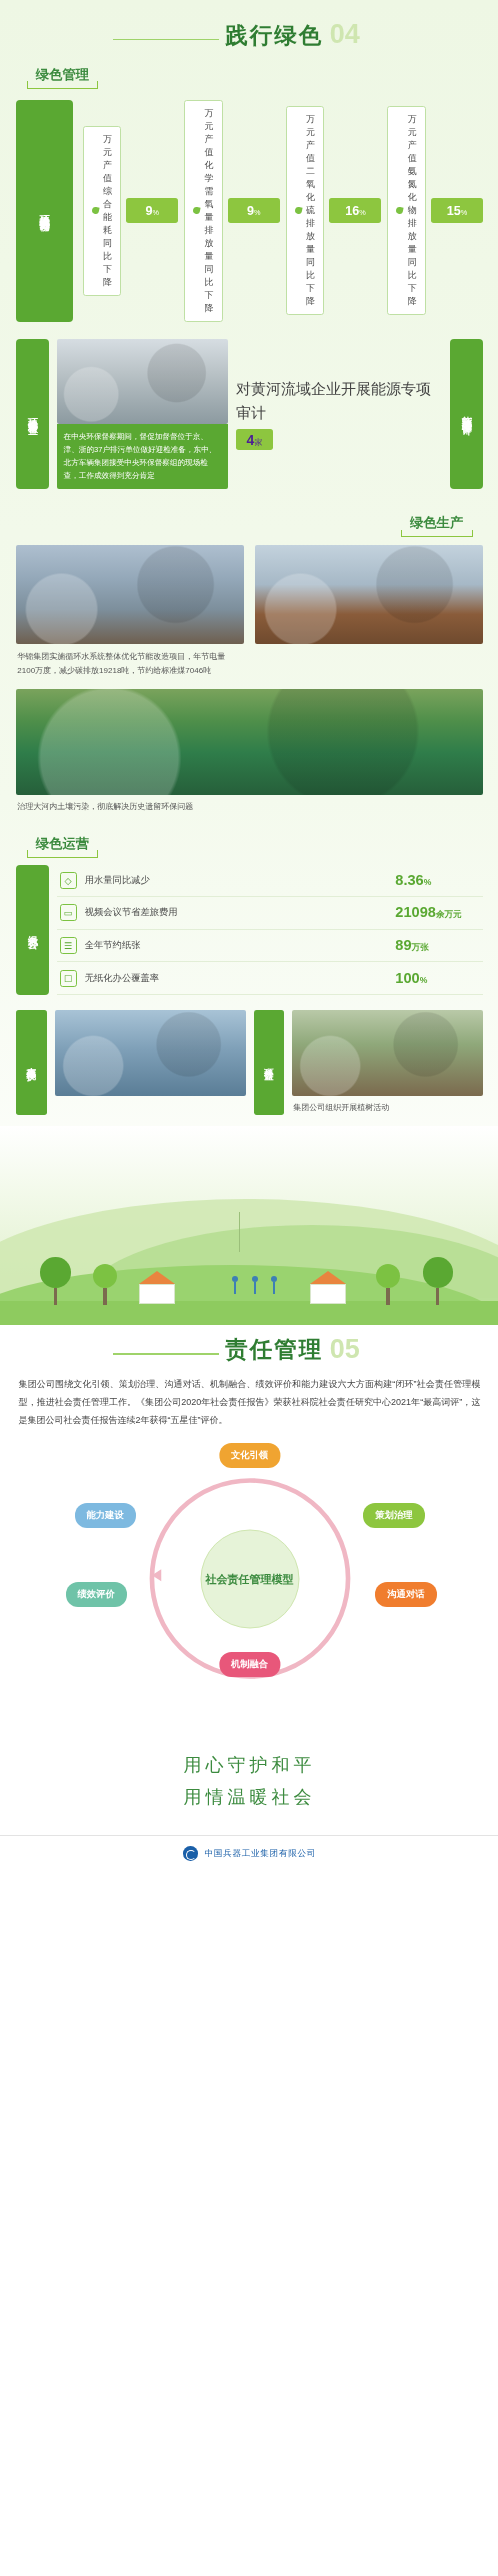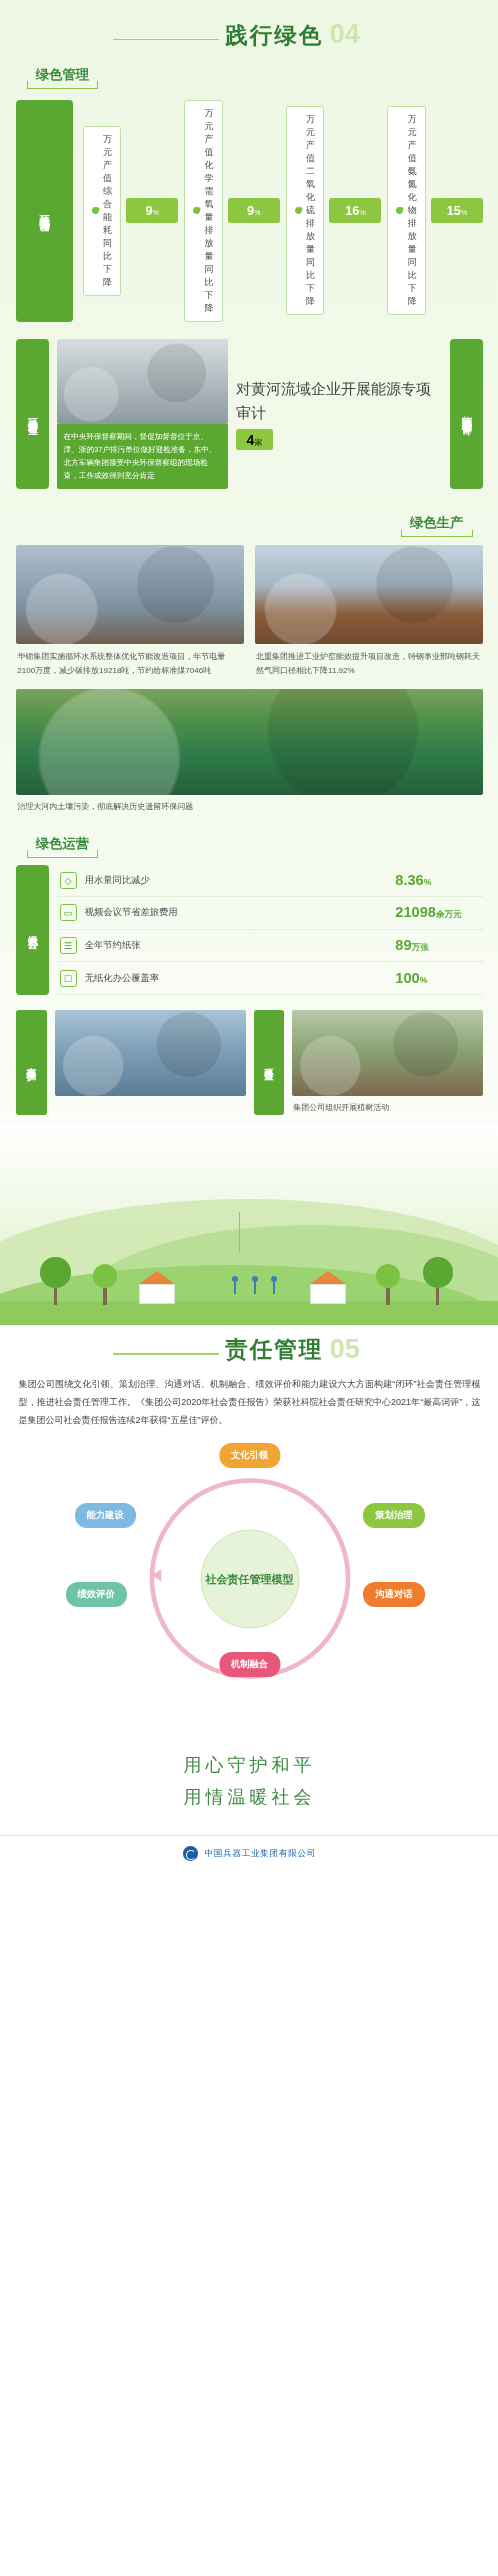--- a/index.html
+++ b/index.html
@@ -142,21 +142,21 @@
     font-size: 7.6px;
     line-height: 1.75;
     padding: 6px 6.6px;
     border-radius: 0 0 2px 2px;
   }
   .audit-mid { flex: 1; display: flex; flex-direction: column; gap: 9.3px; justify-content: center; }
   .audit-item .t { font-size: 15px; color: #444; line-height: 1.6; }
   .audit-num {
     display: inline-block;
     background: #8dc63f;
-    color: #000000;
+    color: #4c1d95;
     font-size: 14px;
     font-weight: bold;
     padding: 2.7px 10.6px;
     border-radius: 2.7px;
     margin-top: 4px;
     text-align: center;
   }
   .audit-num .u { font-size: 8px; font-weight: normal; }
 
   
@@ -303,21 +303,21 @@
     position: absolute;
     color: #fff;
     font-size: 9.3px;
     font-weight: bold;
     padding: 6px 12px;
     border-radius: 12px;
     white-space: nowrap;
   }
   .p1 { background: #f0a431; left: 50%; transform: translateX(-50%); top: 4px; }
   .p2 { background: #8dc63f; right: 37px; top: 64px; }
-  .p3 { background: #f07d2e; right: 37px; top: 143px; }
+  .p3 { background: #f07d2e; right: 25px; top: 143px; }
   .p4 { background: #e8577a; left: 50%; transform: translateX(-50%); bottom: 41px; }
   .p5 { background: #6fc3a8; left: 28px; top: 143px; }
   .p6 { background: #7db9e0; left: 37px; top: 64px; }
 
   
   .slogan {
     text-align: center;
     padding: 24px 0 6.6px 0;
     font-family: "Liberation Serif", serif;
     color: #3c8b3f;
@@ -441,21 +441,20 @@
       <div class="col">
         <div class="photo">
           <div class="ph plant"></div>
         </div>
         <div class="cap-text">华锦集团实施循环水系统整体优化节能改造项目，年节电量2100万度，减少碳排放19218吨，节约给标准煤7046吨</div>
       </div>
       <div class="col">
         <div class="photo">
           <div class="ph factory"></div>
         </div>
-        <div class="cap-text">北重集团推进工业炉窑能效提升项目改造，特钢事业部吨钢耗天然气同口径相比下降11.92%</div>
       </div>
     </div>
 
     <div class="one-col">
       <div class="photo">
         <div class="ph pond"></div>
       </div>
       <div class="cap-text">治理大河内土壤污染，彻底解决历史遗留环保问题</div>
     </div>
 

